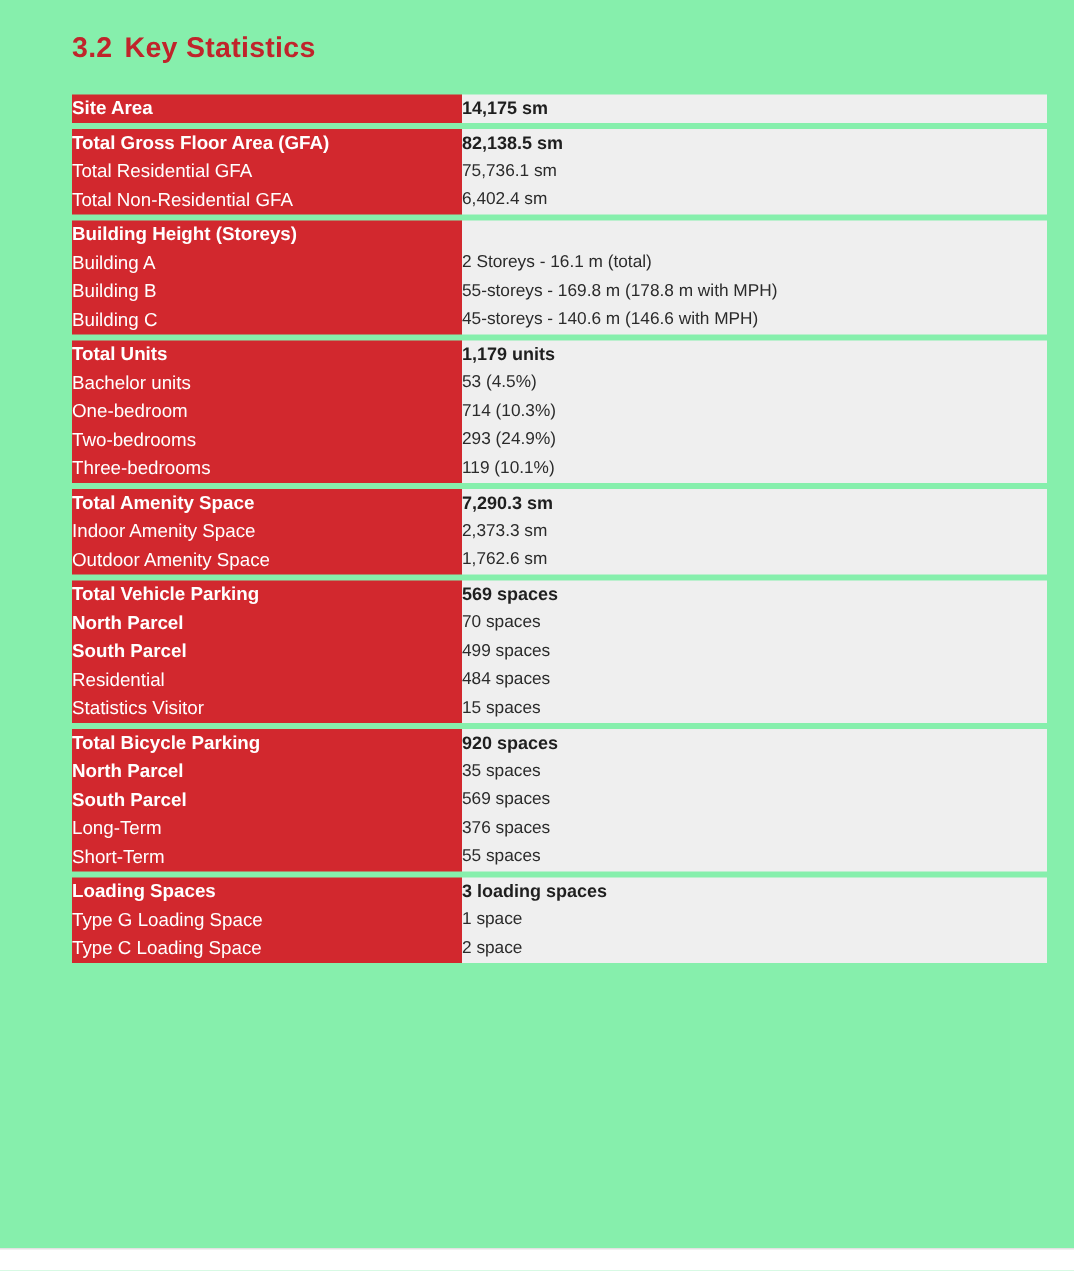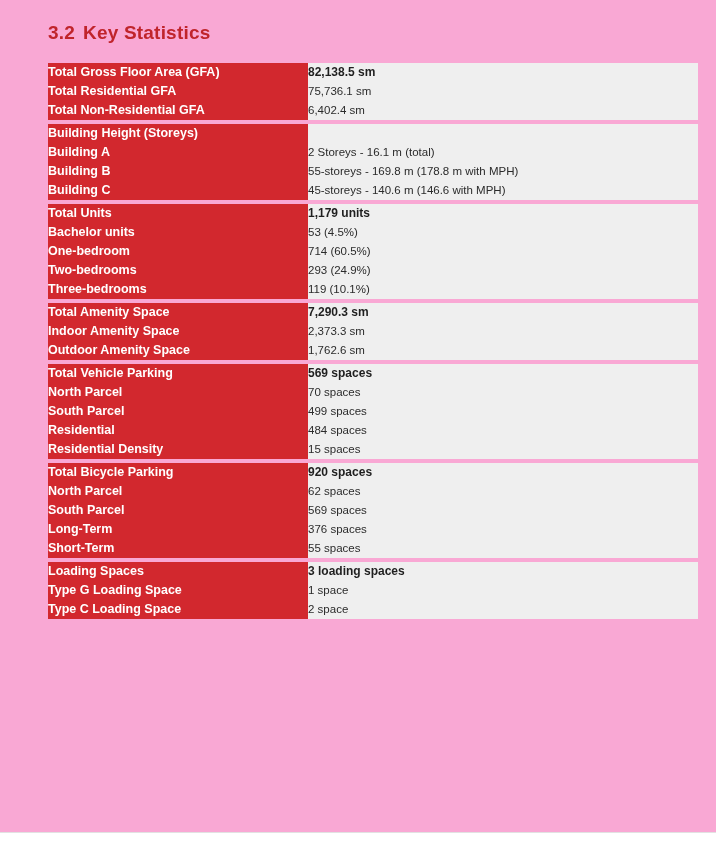--- a/index.html
+++ b/index.html
@@ -13,21 +13,21 @@
     font-family: "Liberation Sans", sans-serif;
     color: #231f20;
     overflow: hidden;
   }
   .page {
     position: relative;
     width: 716px;
     height: 847px;
     box-sizing: border-box;
     padding: 18px 22px 0 48px;
-    background: #f9a8d4;
+    background: #86efac;
   }
   .section-heading {
     font-size: 19px;
     font-weight: bold;
     color: #c0242b;
     letter-spacing: 0.2px;
     margin: 4px 0 14px 0;
     line-height: 1.2;
   }
   .section-heading .num {
@@ -68,21 +68,20 @@
   td.value-cell {
     background: #efefef;
     color: #2b2b2b;
     padding: 9px 0 10px 10px;
     font-size: 11.5px;
     line-height: 19px;
   }
   .lbl {
     display: block;
     white-space: nowrap;
-    font-weight: bold;
   }
   .lbl.bold {
     font-weight: bold;
   }
   .val {
     display: block;
     white-space: nowrap;
   }
   .val.bold {
     font-weight: bold;
@@ -111,20 +110,28 @@
   <h2 class="section-heading">
     <span class="num">3.2</span><span>Key Statistics</span>
   </h2>
 
 
 
   <table class="stats">
     <tbody id="stats-body">
         <tr>
           <td class="label-cell">
+            <span class="lbl bold">Site Area</span>
+          </td>
+          <td class="value-cell">
+            <span class="val bold">14,175 sm</span>
+          </td>
+        </tr>
+        <tr>
+          <td class="label-cell">
             <span class="lbl bold">Total Gross Floor Area (GFA)</span>
             <span class="lbl">Total Residential GFA</span>
             <span class="lbl">Total Non-Residential GFA</span>
           </td>
           <td class="value-cell">
             <span class="val bold">82,138.5 sm</span>
             <span class="val">75,736.1 sm</span>
             <span class="val">6,402.4 sm</span>
           </td>
         </tr>
@@ -146,21 +153,21 @@
           <td class="label-cell">
             <span class="lbl bold">Total Units</span>
             <span class="lbl">Bachelor units</span>
             <span class="lbl">One-bedroom</span>
             <span class="lbl">Two-bedrooms</span>
             <span class="lbl">Three-bedrooms</span>
           </td>
           <td class="value-cell">
             <span class="val bold">1,179 units</span>
             <span class="val">53 (4.5%)</span>
-            <span class="val">714 (60.5%)</span>
+            <span class="val">714 (10.3%)</span>
             <span class="val">293 (24.9%)</span>
             <span class="val">119 (10.1%)</span>
           </td>
         </tr>
         <tr>
           <td class="label-cell">
             <span class="lbl bold">Total Amenity Space</span>
             <span class="lbl">Indoor Amenity Space</span>
             <span class="lbl">Outdoor Amenity Space</span>
           </td>
@@ -169,41 +176,41 @@
             <span class="val">2,373.3 sm</span>
             <span class="val">1,762.6 sm</span>
           </td>
         </tr>
         <tr>
           <td class="label-cell">
             <span class="lbl bold">Total Vehicle Parking</span>
             <span class="lbl bold">North Parcel</span>
             <span class="lbl bold">South Parcel</span>
             <span class="lbl">Residential</span>
-            <span class="lbl">Residential Density</span>
+            <span class="lbl">Statistics Visitor</span>
           </td>
           <td class="value-cell">
             <span class="val bold">569 spaces</span>
             <span class="val">70 spaces</span>
             <span class="val">499 spaces</span>
             <span class="val">484 spaces</span>
             <span class="val">15 spaces</span>
           </td>
         </tr>
         <tr>
           <td class="label-cell">
             <span class="lbl bold">Total Bicycle Parking</span>
             <span class="lbl bold">North Parcel</span>
             <span class="lbl bold">South Parcel</span>
             <span class="lbl">Long-Term</span>
             <span class="lbl">Short-Term</span>
           </td>
           <td class="value-cell">
             <span class="val bold">920 spaces</span>
-            <span class="val">62 spaces</span>
+            <span class="val">35 spaces</span>
             <span class="val">569 spaces</span>
             <span class="val">376 spaces</span>
             <span class="val">55 spaces</span>
           </td>
         </tr>
         <tr>
           <td class="label-cell">
             <span class="lbl bold">Loading Spaces</span>
             <span class="lbl">Type G Loading Space</span>
             <span class="lbl">Type C Loading Space</span>

